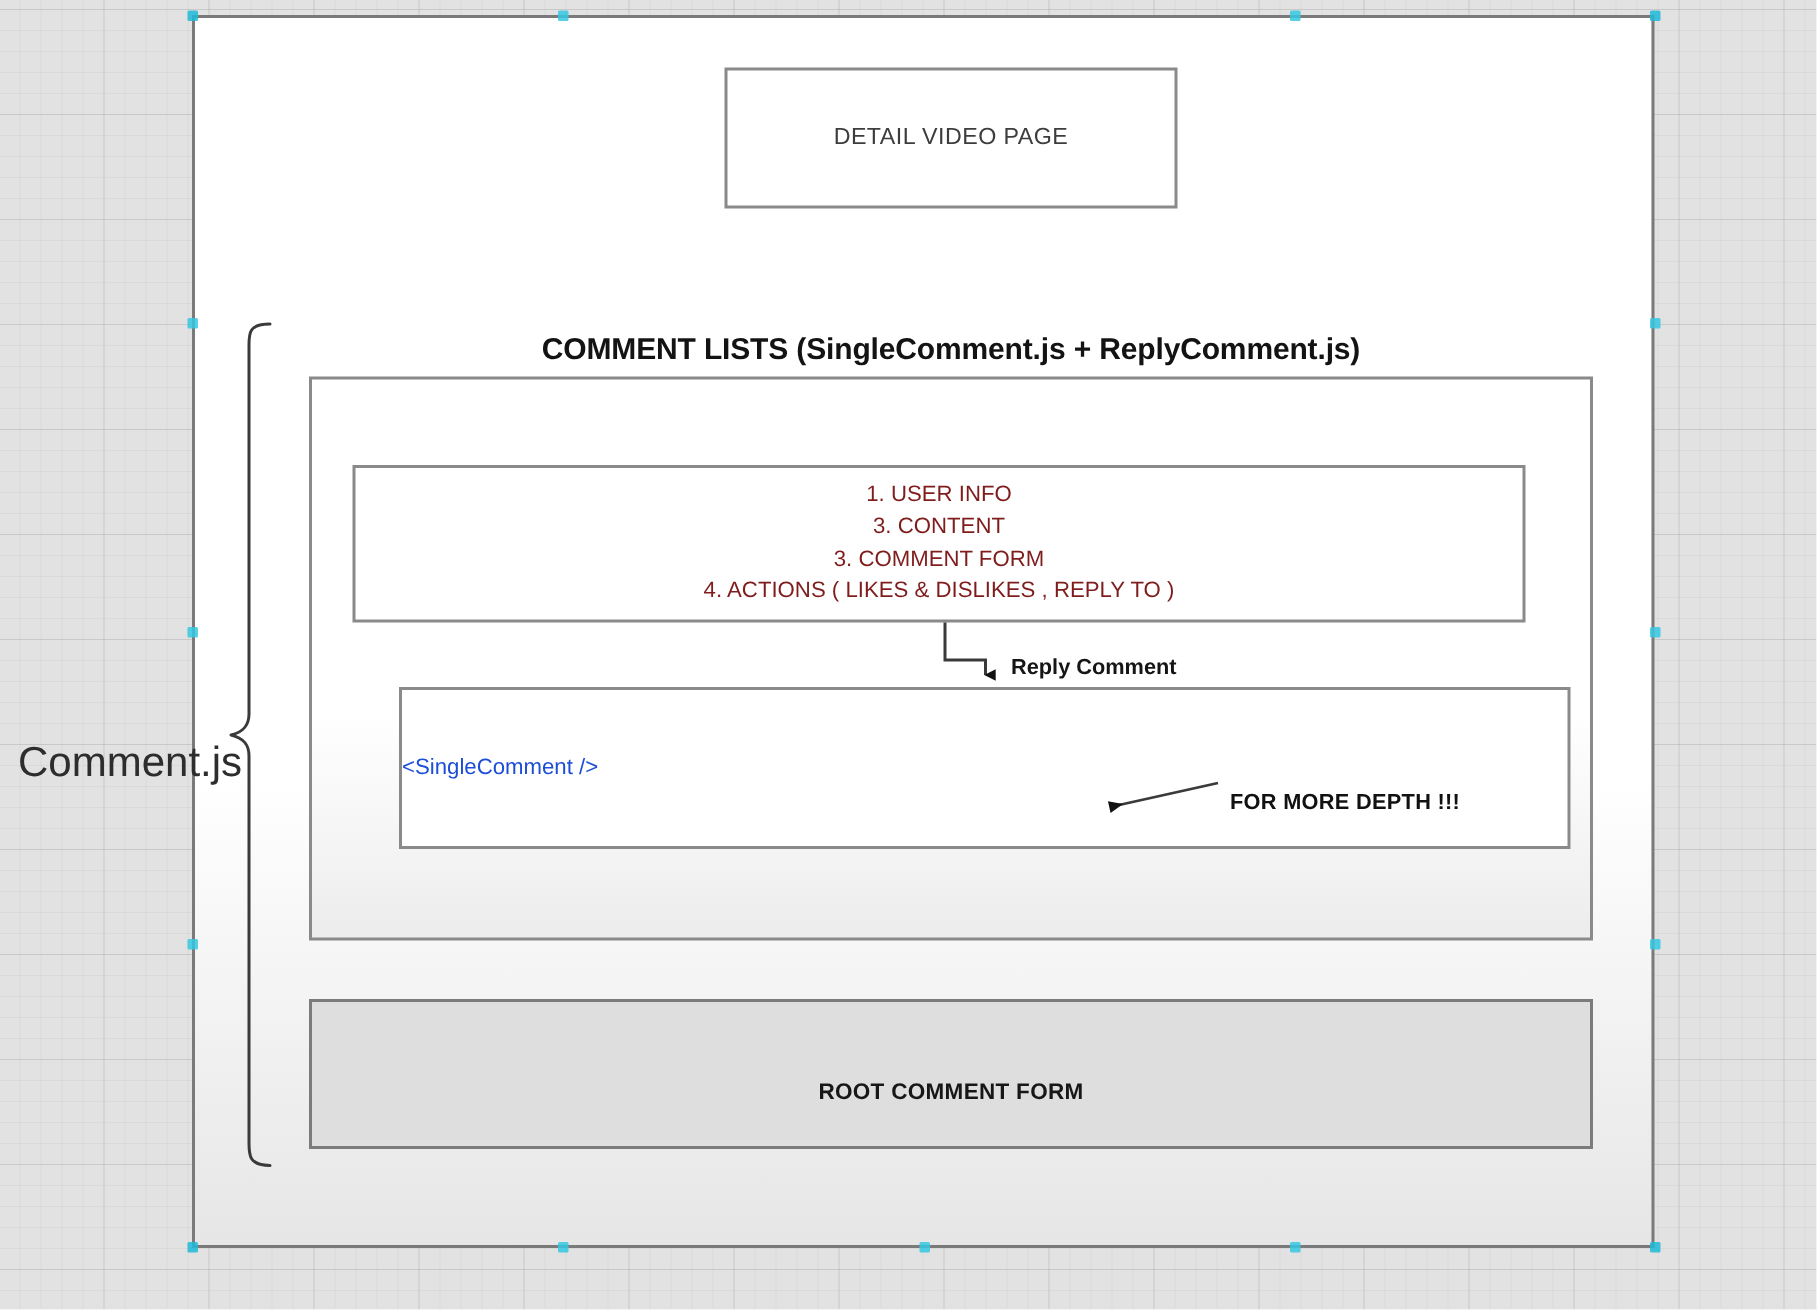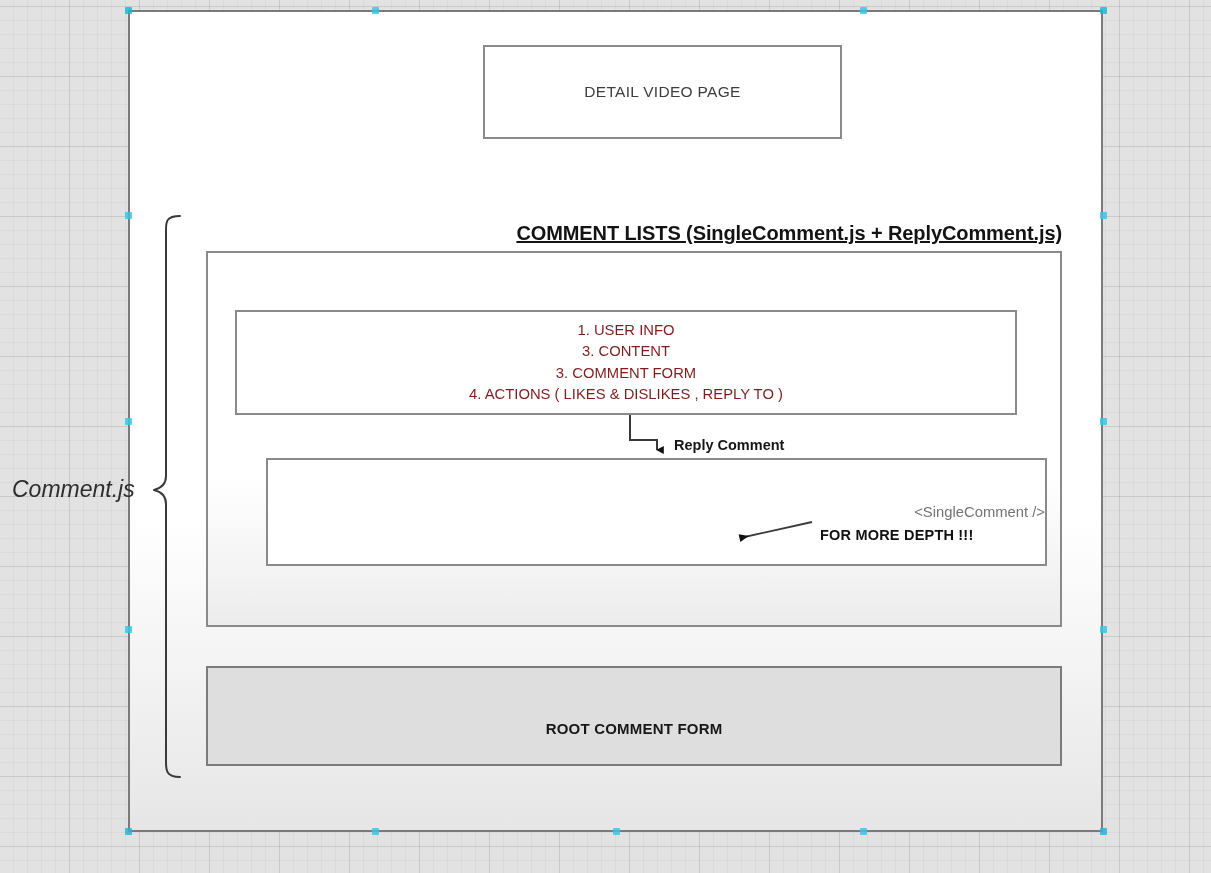--- a/index.html
+++ b/index.html
@@ -60,46 +60,45 @@
   .dbox {
     position: absolute;
     box-sizing: border-box;
     border: 2px solid #8a8a8a;
     background: #ffffff;
   }
 
   #detail-video-box {
     left: 483px;
     top: 45px;
-    width: 359px;
+    width: 302px;
     height: 94px;
   }
   #detail-video-label {
     position: absolute;
     left: 0; right: 0;
     top: 50%;
     transform: translateY(-50%);
     text-align: center;
     font-size: 15.5px;
     color: #3d3d3d;
     letter-spacing: 0.3px;
   }
 
   
   #comment-lists-title {
     position: absolute;
     left: 206px;
     top: 222px;
     width: 856px;
-    text-align: right;
+    text-align: center;
     font-size: 20px;
     font-weight: bold;
     color: #131313;
     letter-spacing: -0.1px;
-    text-decoration: underline;
   }
 
   #comment-lists-box {
     left: 206px;
     top: 251px;
     width: 856px;
     height: 376px;
     background: linear-gradient(to bottom, #ffffff 0%, #ffffff 60%, #f7f7f7 78%, #ececec 100%);
   }
 
@@ -145,25 +144,24 @@
     left: 266px;
     top: 458px;
     width: 781px;
     height: 108px;
   }
   #reply-comment-tags {
     position: absolute;
     left: 0; right: 0;
     top: 50%;
     transform: translateY(-50%);
-    text-align: right;
+    text-align: left;
     font-size: 14.8px;
     line-height: 22px;
-    color: #737373;
-    padding-left: 16px;
+    color: #1d4ed8;
   }
   #reply-comment-tags div { white-space: pre; }
 
   #depth-note {
     position: absolute;
     left: 820px;
     top: 527px;
     font-size: 14.5px;
     font-weight: bold;
     color: #111111;
@@ -188,24 +186,23 @@
     font-weight: bold;
     color: #171717;
     letter-spacing: 0.2px;
     margin-top: 12px;
   }
 
   
   #comment-js-label {
     position: absolute;
     left: 12px;
-    top: 476px;
-    font-size: 23px;
+    top: 492px;
+    font-size: 28px;
     color: #2d2d2d;
-    font-style: italic;
   }
 
   svg.overlay {
     position: absolute;
     left: 0;
     top: 0;
     width: 1211px;
     height: 873px;
     pointer-events: none;
     z-index: 20;

